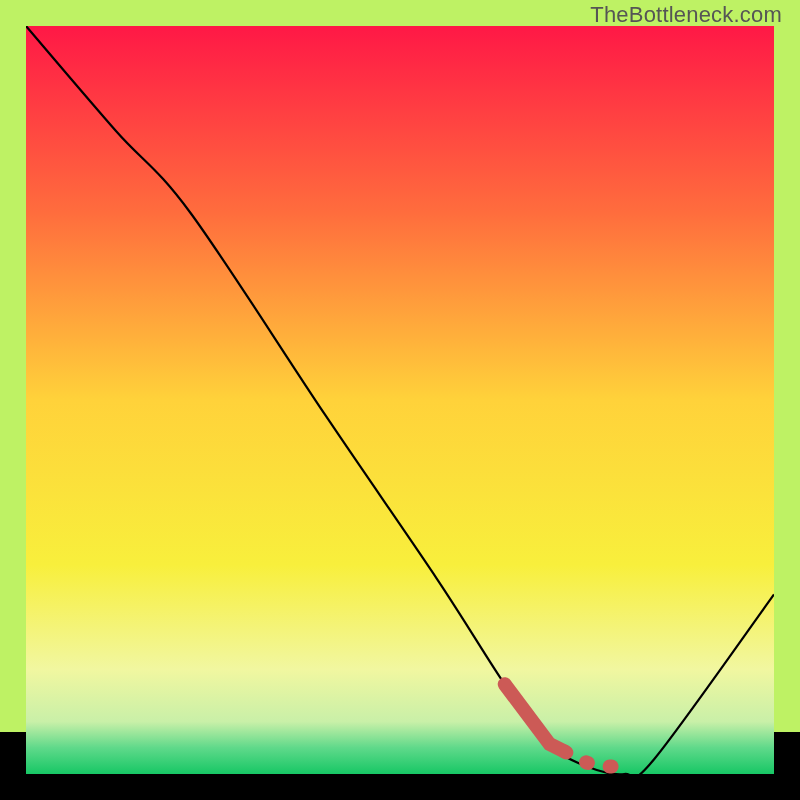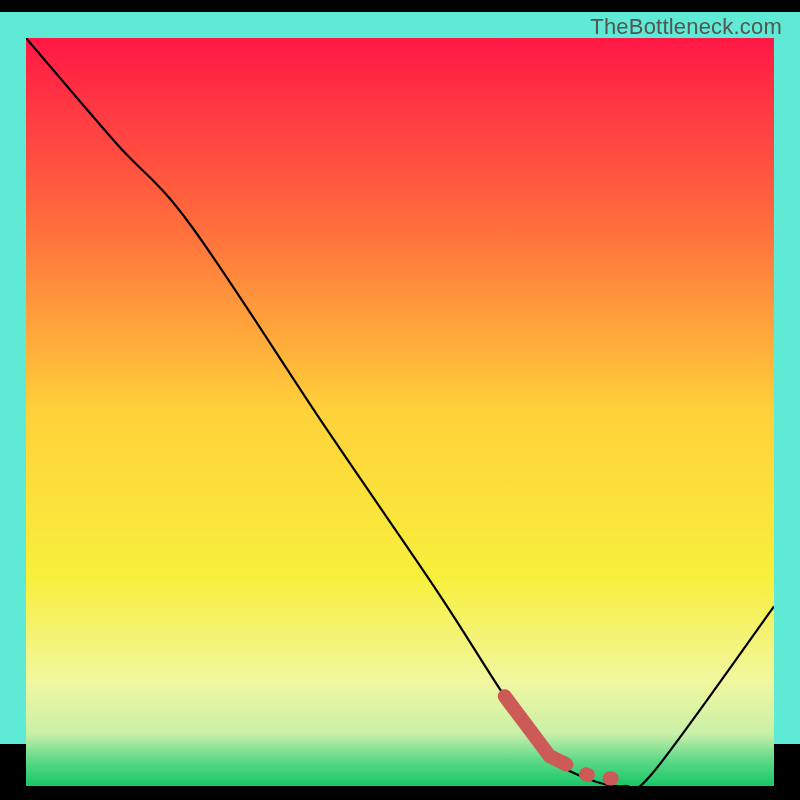--- a/index.html
+++ b/index.html
@@ -8,22 +8,21 @@
     background: #000;
     width: 800px;
     height: 800px;
     overflow: hidden;
     font-family: Arial, Helvetica, sans-serif;
   }
   .chart-container {
     position: relative;
     width: 800px;
     height: 732px;
-    background: #5eead4;
-    margin-top: 12px;
+    background: #bef264;
   }
   .watermark {
     position: absolute;
     top: 2px;
     right: 18px;
     color: #555;
     font-size: 22px;
     font-weight: 500;
     letter-spacing: 0.2px;
     z-index: 5;

